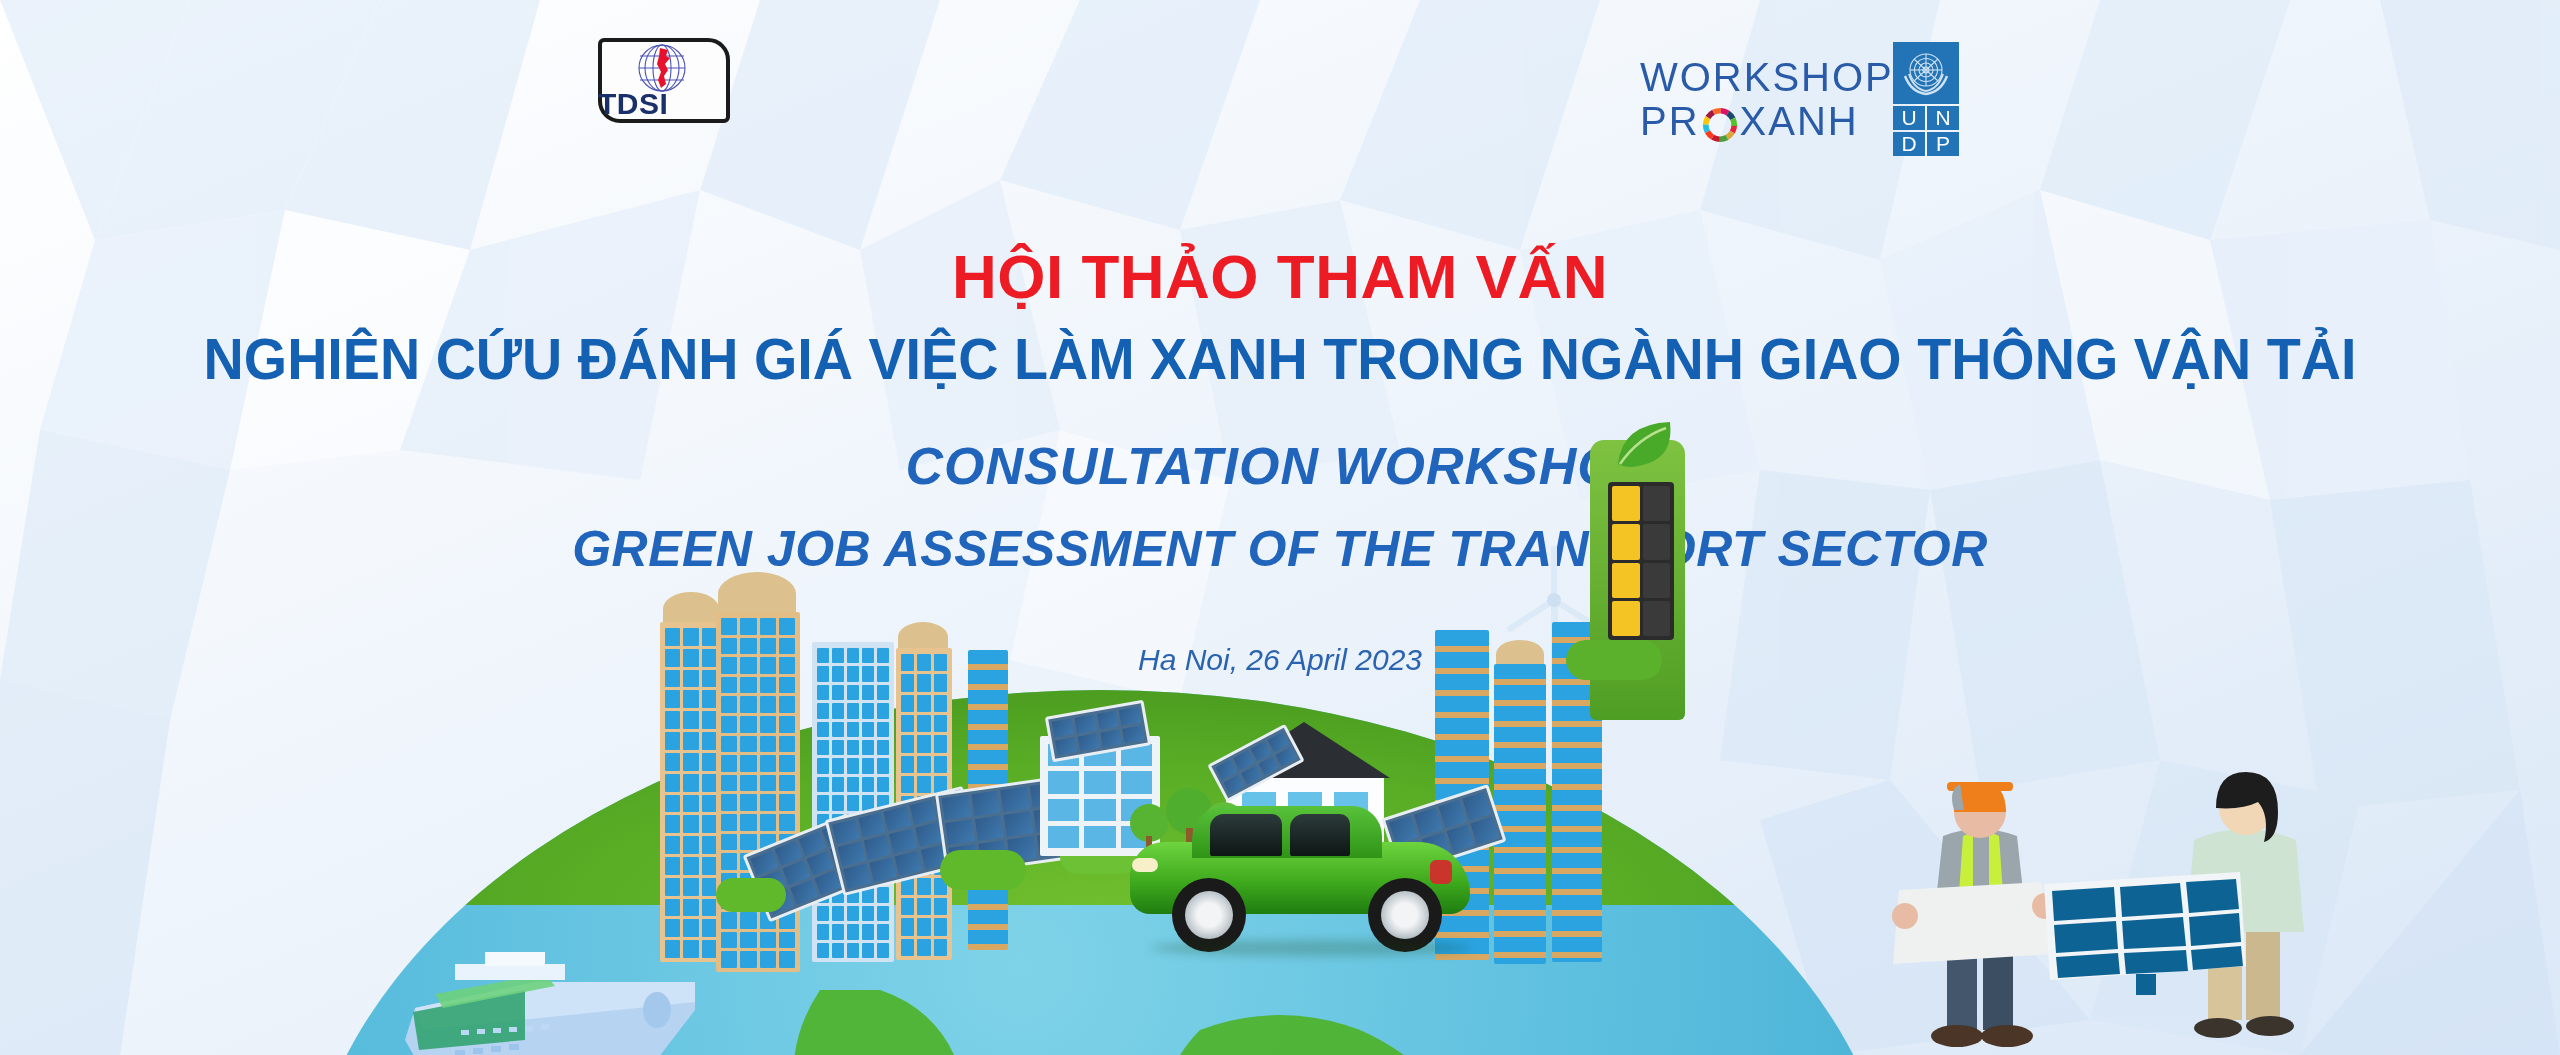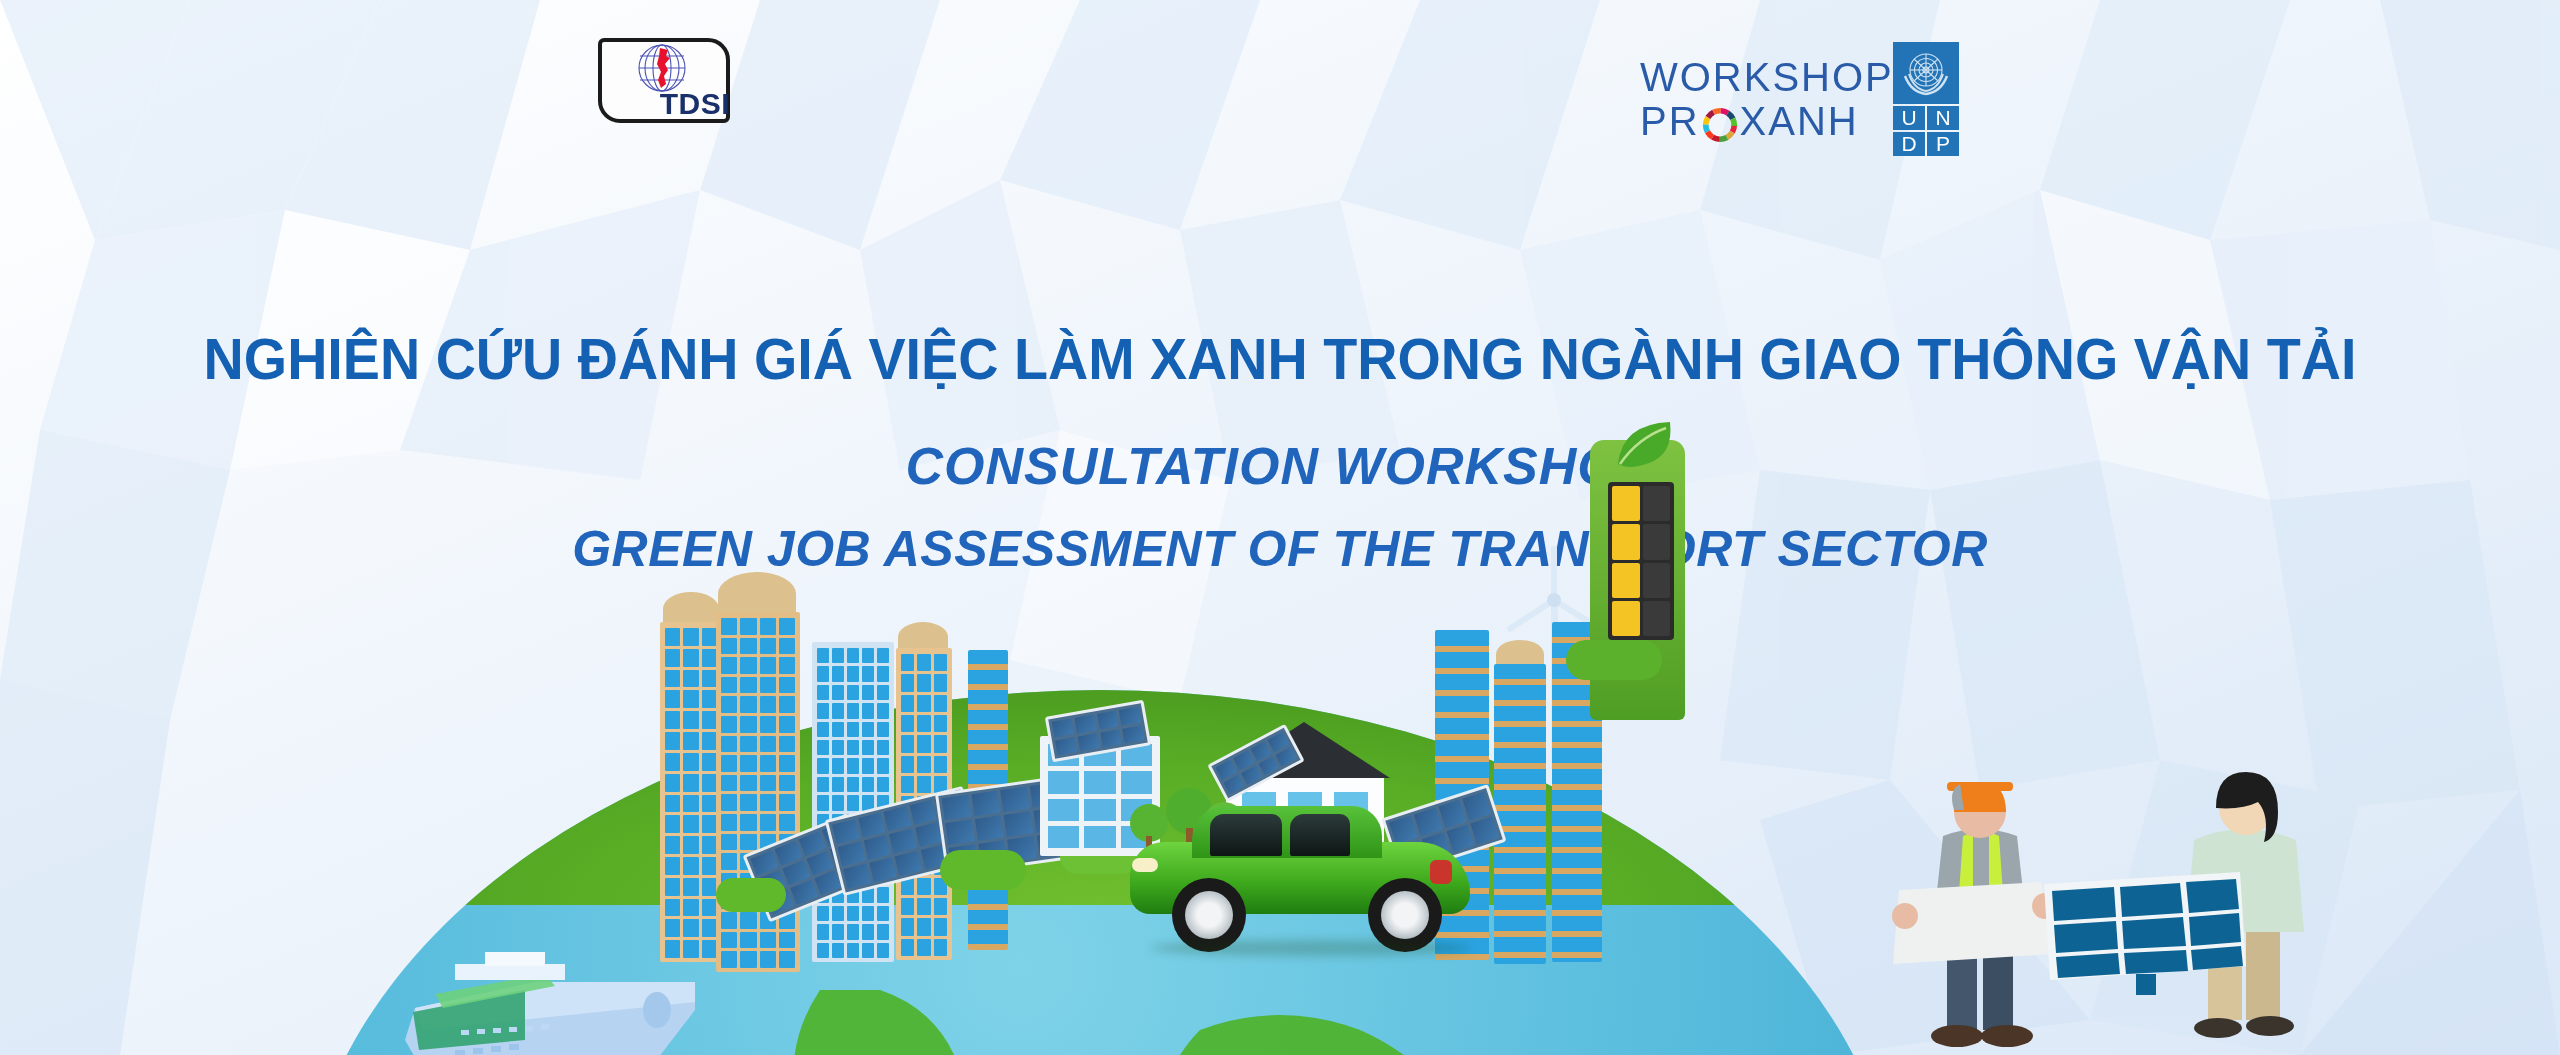--- a/index.html
+++ b/index.html
@@ -11,21 +11,21 @@
   #banner{
     position:relative;width:2560px;height:1055px;overflow:hidden;
     background:linear-gradient(135deg,#ffffff 0%,#eff5fc 35%,#e3eef9 70%,#dce9f7 100%);
   }
   
   .facets{position:absolute;inset:0;}
   
   #logo-tdsi{position:absolute;left:598px;top:38px;width:132px;height:85px;}
   .tdsi-frame{position:absolute;inset:0;border:4px solid #1b1b1b;border-radius:6px 22px 6px 22px;background:#fdfdfd;}
   .tdsi-globe{position:absolute;left:26px;top:4px;width:76px;height:50px;}
-  .tdsi-text{position:absolute;left:0;right:0;bottom:4px;text-align:right;
+  .tdsi-text{position:absolute;left:0;right:0;bottom:4px;text-align:left;
     font:900 30px/30px "Liberation Sans",sans-serif;color:#19306b;letter-spacing:.5px;margin-top:20px;}
   #logo-climate{position:absolute;left:1640px;top:55px;width:240px;height:92px;}
   .cp-line{font:300 40px/44px "Liberation Sans",sans-serif;color:#2a5ba8;letter-spacing:2px;}
   .cp-line2{display:flex;align-items:center;}
   .sdg-wheel{display:inline-block;width:38px;height:38px;border-radius:50%;margin:0 1px;position:relative;top:4px;}
   #logo-undp{position:absolute;left:1893px;top:42px;width:100px;height:112px;}
   .undp-top{position:absolute;left:0;top:0;width:66px;height:62px;background:#2274b6;}
   .undp-cell{position:absolute;width:32px;height:24px;background:#2274b6;
     color:#fff;font:400 21px/24px "Liberation Sans",sans-serif;text-align:center;}
   
@@ -188,23 +188,25 @@
           <path d="M50 32 q-5 15 -17 17" stroke-width="2"></path>
         </g>
       </svg>
     </div>
     <div class="undp-cell" style="left:0;top:64px;">U</div>
     <div class="undp-cell" style="left:34px;top:64px;">N</div>
     <div class="undp-cell" style="left:0;top:90px;">D</div>
     <div class="undp-cell" style="left:34px;top:90px;">P</div>
   </div>
 
+  <div class="headline" id="title-vn-red">HỘI THẢO THAM VẤN</div>
   <div class="headline" id="title-vn-blue">NGHIÊN CỨU ĐÁNH GIÁ VIỆC LÀM XANH TRONG NGÀNH GIAO THÔNG VẬN TẢI</div>
   <div class="headline" id="title-en-1">CONSULTATION WORKSHOP</div>
   <div class="headline" id="title-en-2">GREEN JOB ASSESSMENT OF THE TRANSPORT SECTOR</div>
+  <div class="headline" id="event-date">Ha Noi, 26 April 2023</div>
 
   <div id="scene">
 
     <div id="globe">
       <svg width="1600" height="1100" viewBox="0 0 1600 1100" style="position:absolute;left:0;top:0;">
         <path d="M520 300 q-40 60 -20 130 q30 90 120 120 q30 60 10 120 q-10 70 50 120 q40 40 30 110
                  l70 -20 q20 -80 -10 -140 q-20 -50 20 -80 q60 -40 40 -120 q-10 -60 -80 -80
                  q-70 -20 -90 -80 q-20 -60 -80 -80 Z" fill="#4eb32e" opacity="0.95"></path>
         <path d="M900 340 q80 -30 160 0 q90 40 120 130 q30 90 -20 160 q-40 60 -130 60
                  q-90 0 -150 -60 q-60 -60 -40 -160 q20 -90 60 -130 Z" fill="#4eb32e" opacity="0.95"></path>

